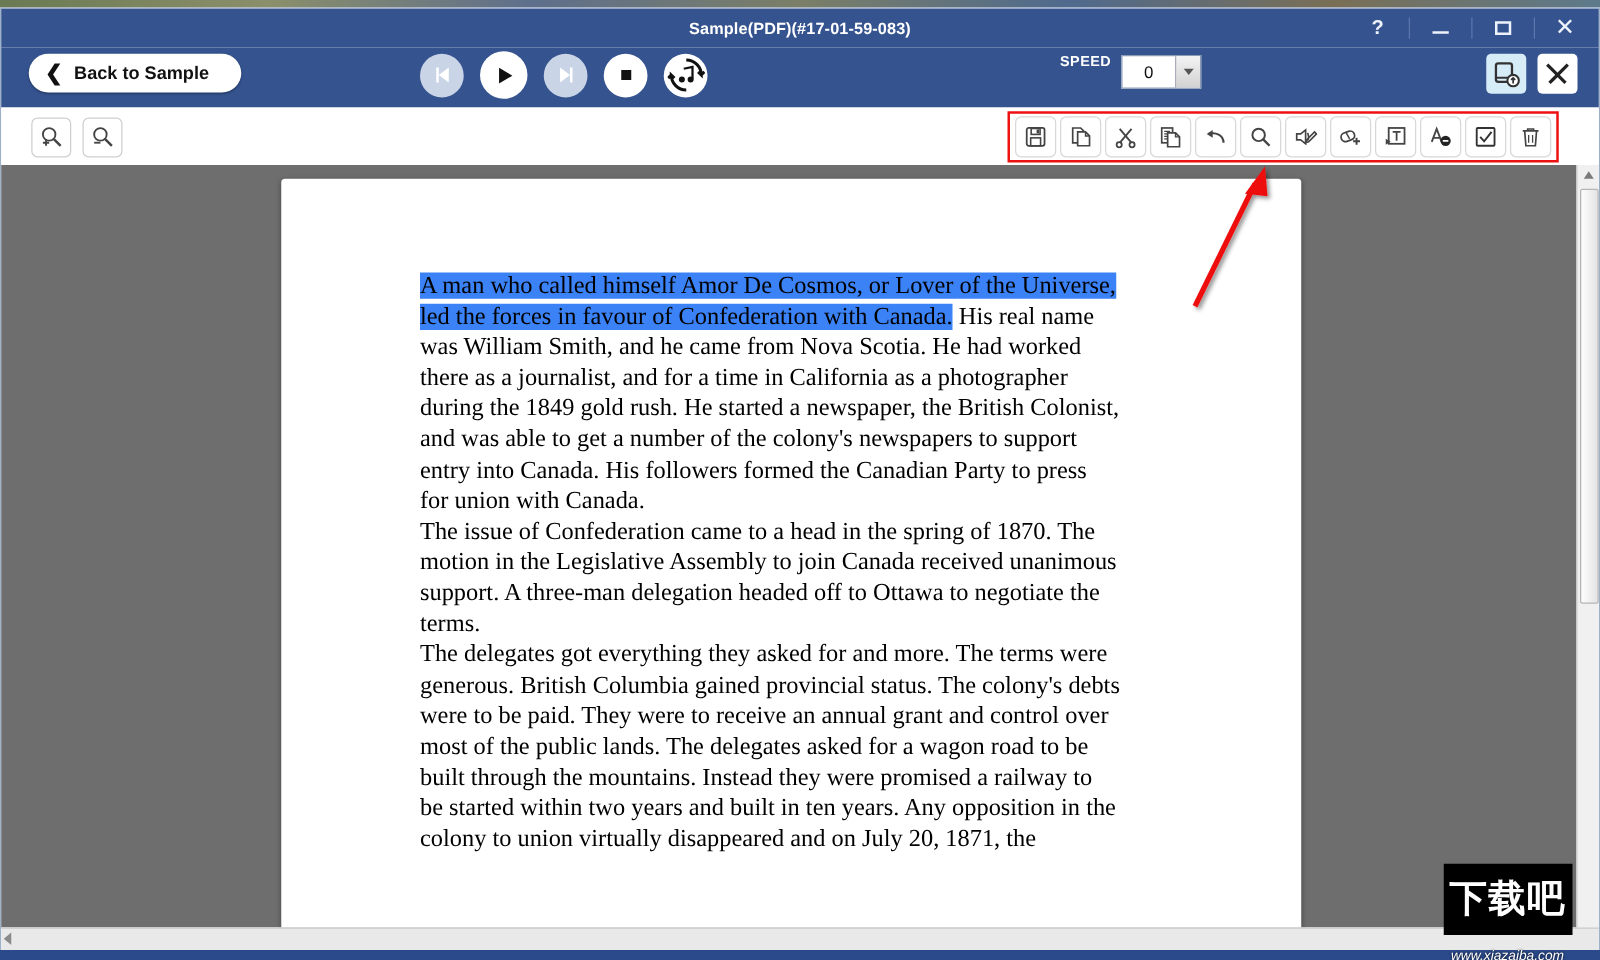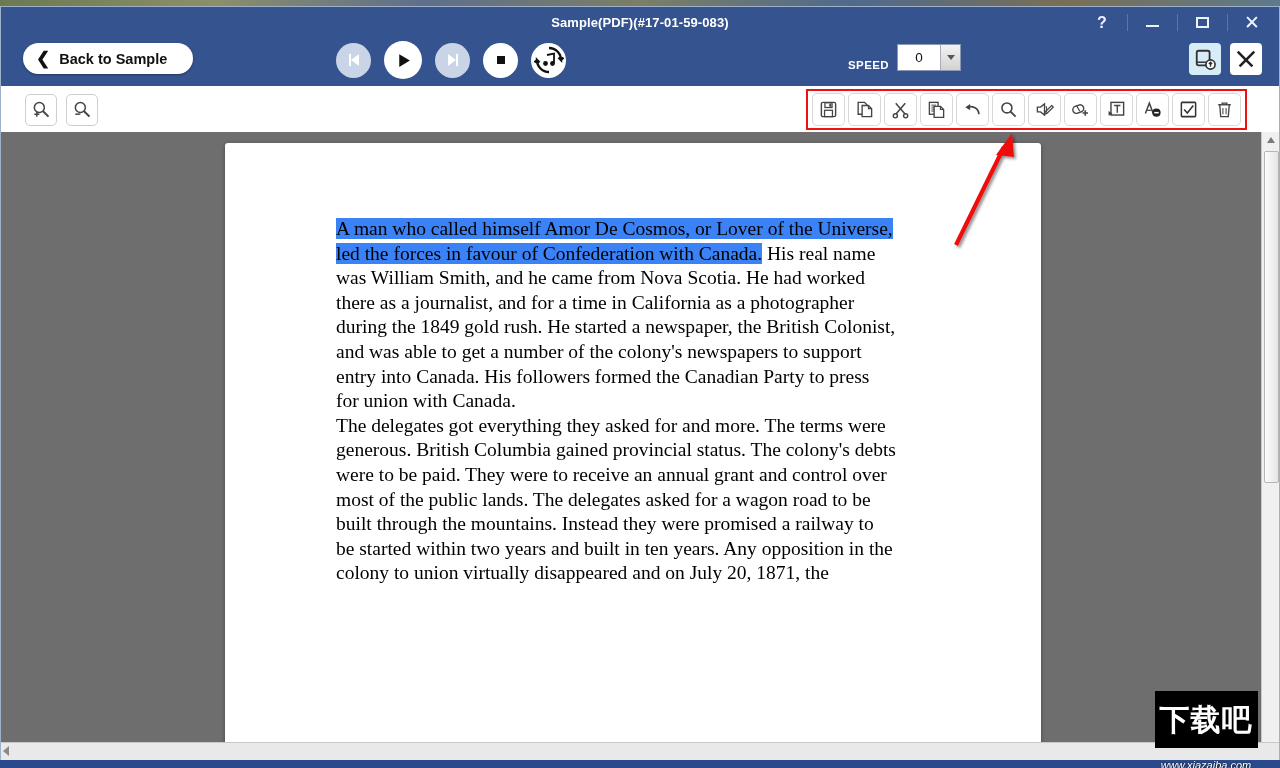--- a/index.html
+++ b/index.html
@@ -59,21 +59,21 @@
   .combo .flag .s1{position:absolute;left:2px;top:2.5px;color:#ffde00;font-size:7px;line-height:7px;}
   .combo .flag .s2{position:absolute;left:7.5px;top:1.5px;color:#ffde00;font-size:4px;line-height:4px;}
   .combo .flag .s3{position:absolute;left:9.5px;top:4.5px;color:#ffde00;font-size:4px;line-height:4px;}
   .combo .flag .s4{position:absolute;left:9.5px;top:7.5px;color:#ffde00;font-size:4px;line-height:4px;}
   .combo .flag .s5{position:absolute;left:7px;top:10px;color:#ffde00;font-size:4px;line-height:4px;}
   .combo-val{font-size:13.5px;color:#111;padding:0 8px;white-space:nowrap;}
   .combo-arrow{width:19px;height:25px;background:linear-gradient(#f3f3f3,#d2d2d2);
     border-left:1px solid #aab; display:flex;align-items:center;justify-content:center;}
   .combo-arrow i{display:block;width:0;height:0;border-left:4px solid transparent;
     border-right:4px solid transparent;border-top:5px solid #555;}
-  .speed-grp{position:absolute;left:848px;top:44px;display:flex;align-items:flex-end;}
+  .speed-grp{position:absolute;left:848px;top:44px;display:flex;align-items:flex-start;}
 
   .right-tools{position:absolute;right:18px;top:43px;display:flex;gap:9px;}
   .rtool{width:32px;height:32px;border-radius:4px;background:#ffffff;
     display:flex;align-items:center;justify-content:center;cursor:pointer;}
   .rtool.sel{background:#d6ecf7;}
 
   
   .whitebar{position:absolute;left:1px;top:86px;width:1278px;height:46px;background:#ffffff;
     border-bottom:1px solid #b8b8b8;}
   .left-zooms{position:absolute;left:25px;top:94px;display:flex;gap:9px;}
@@ -324,20 +324,21 @@
       </svg>
     </div>
   </div>
 
   <div class="docarea">
     <div class="page">
       <div class="page-text">
         <p>
           <span class="hl">A man who called himself Amor De Cosmos, or Lover of the Universe, led the forces in favour of Confederation with Canada.</span><span> His real name was William Smith, and he came from Nova Scotia. He had worked there as a journalist, and for a time in California as a photographer during the 1849 gold rush. He started a newspaper, the British Colonist, and was able to get a number of the colony's newspapers to support entry into Canada. His followers formed the Canadian Party to press for union with Canada.</span>
         </p>
+        <p><span>The issue of Confederation came to a head in the spring of 1870. The motion in the Legislative Assembly to join Canada received unanimous support. A three-man delegation headed off to Ottawa to negotiate the terms.</span></p>
         <p><span>The delegates got everything they asked for and more. The terms were generous. British Columbia gained provincial status. The colony's debts were to be paid. They were to receive an annual grant and control over most of the public lands. The delegates asked for a wagon road to be built through the mountains. Instead they were promised a railway to be started within two years and built in ten years. Any opposition in the colony to union virtually disappeared and on July 20, 1871, the</span></p>
       </div>
     </div>
   </div>
 
   <div class="vscroll">
     <div class="vs-up">
         <i></i>
       </div>
     <div class="vs-thumb"></div>

